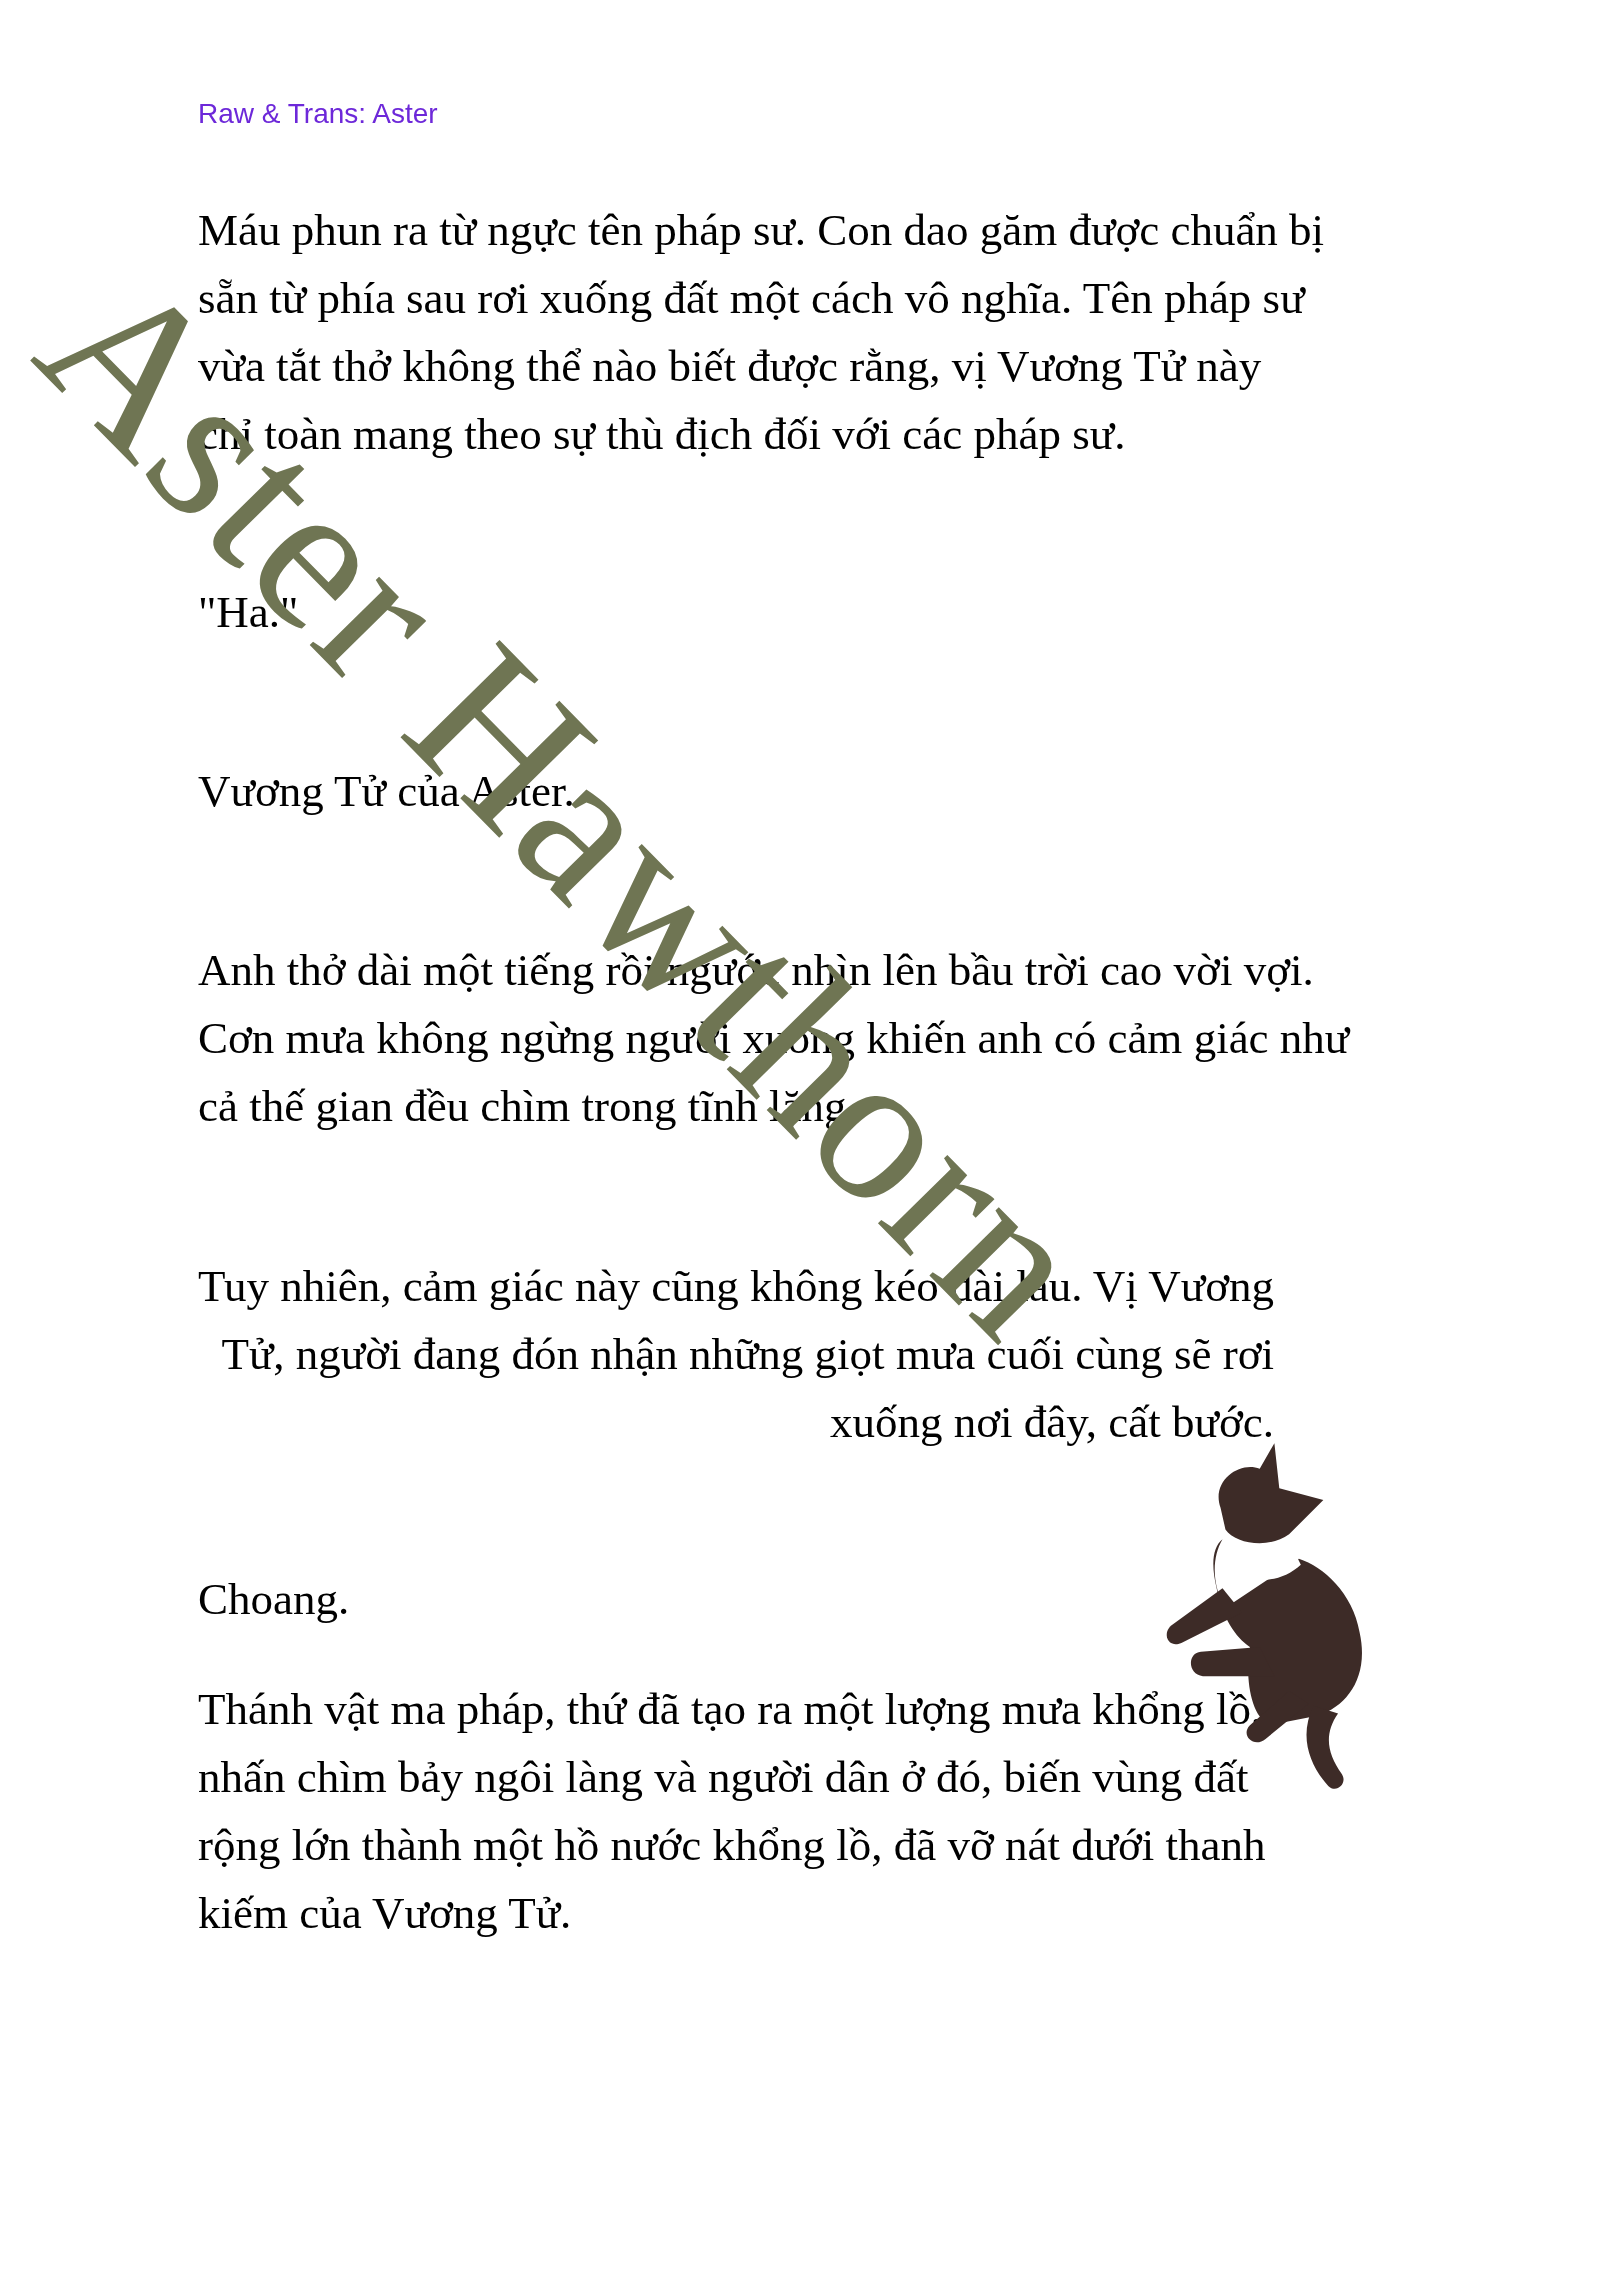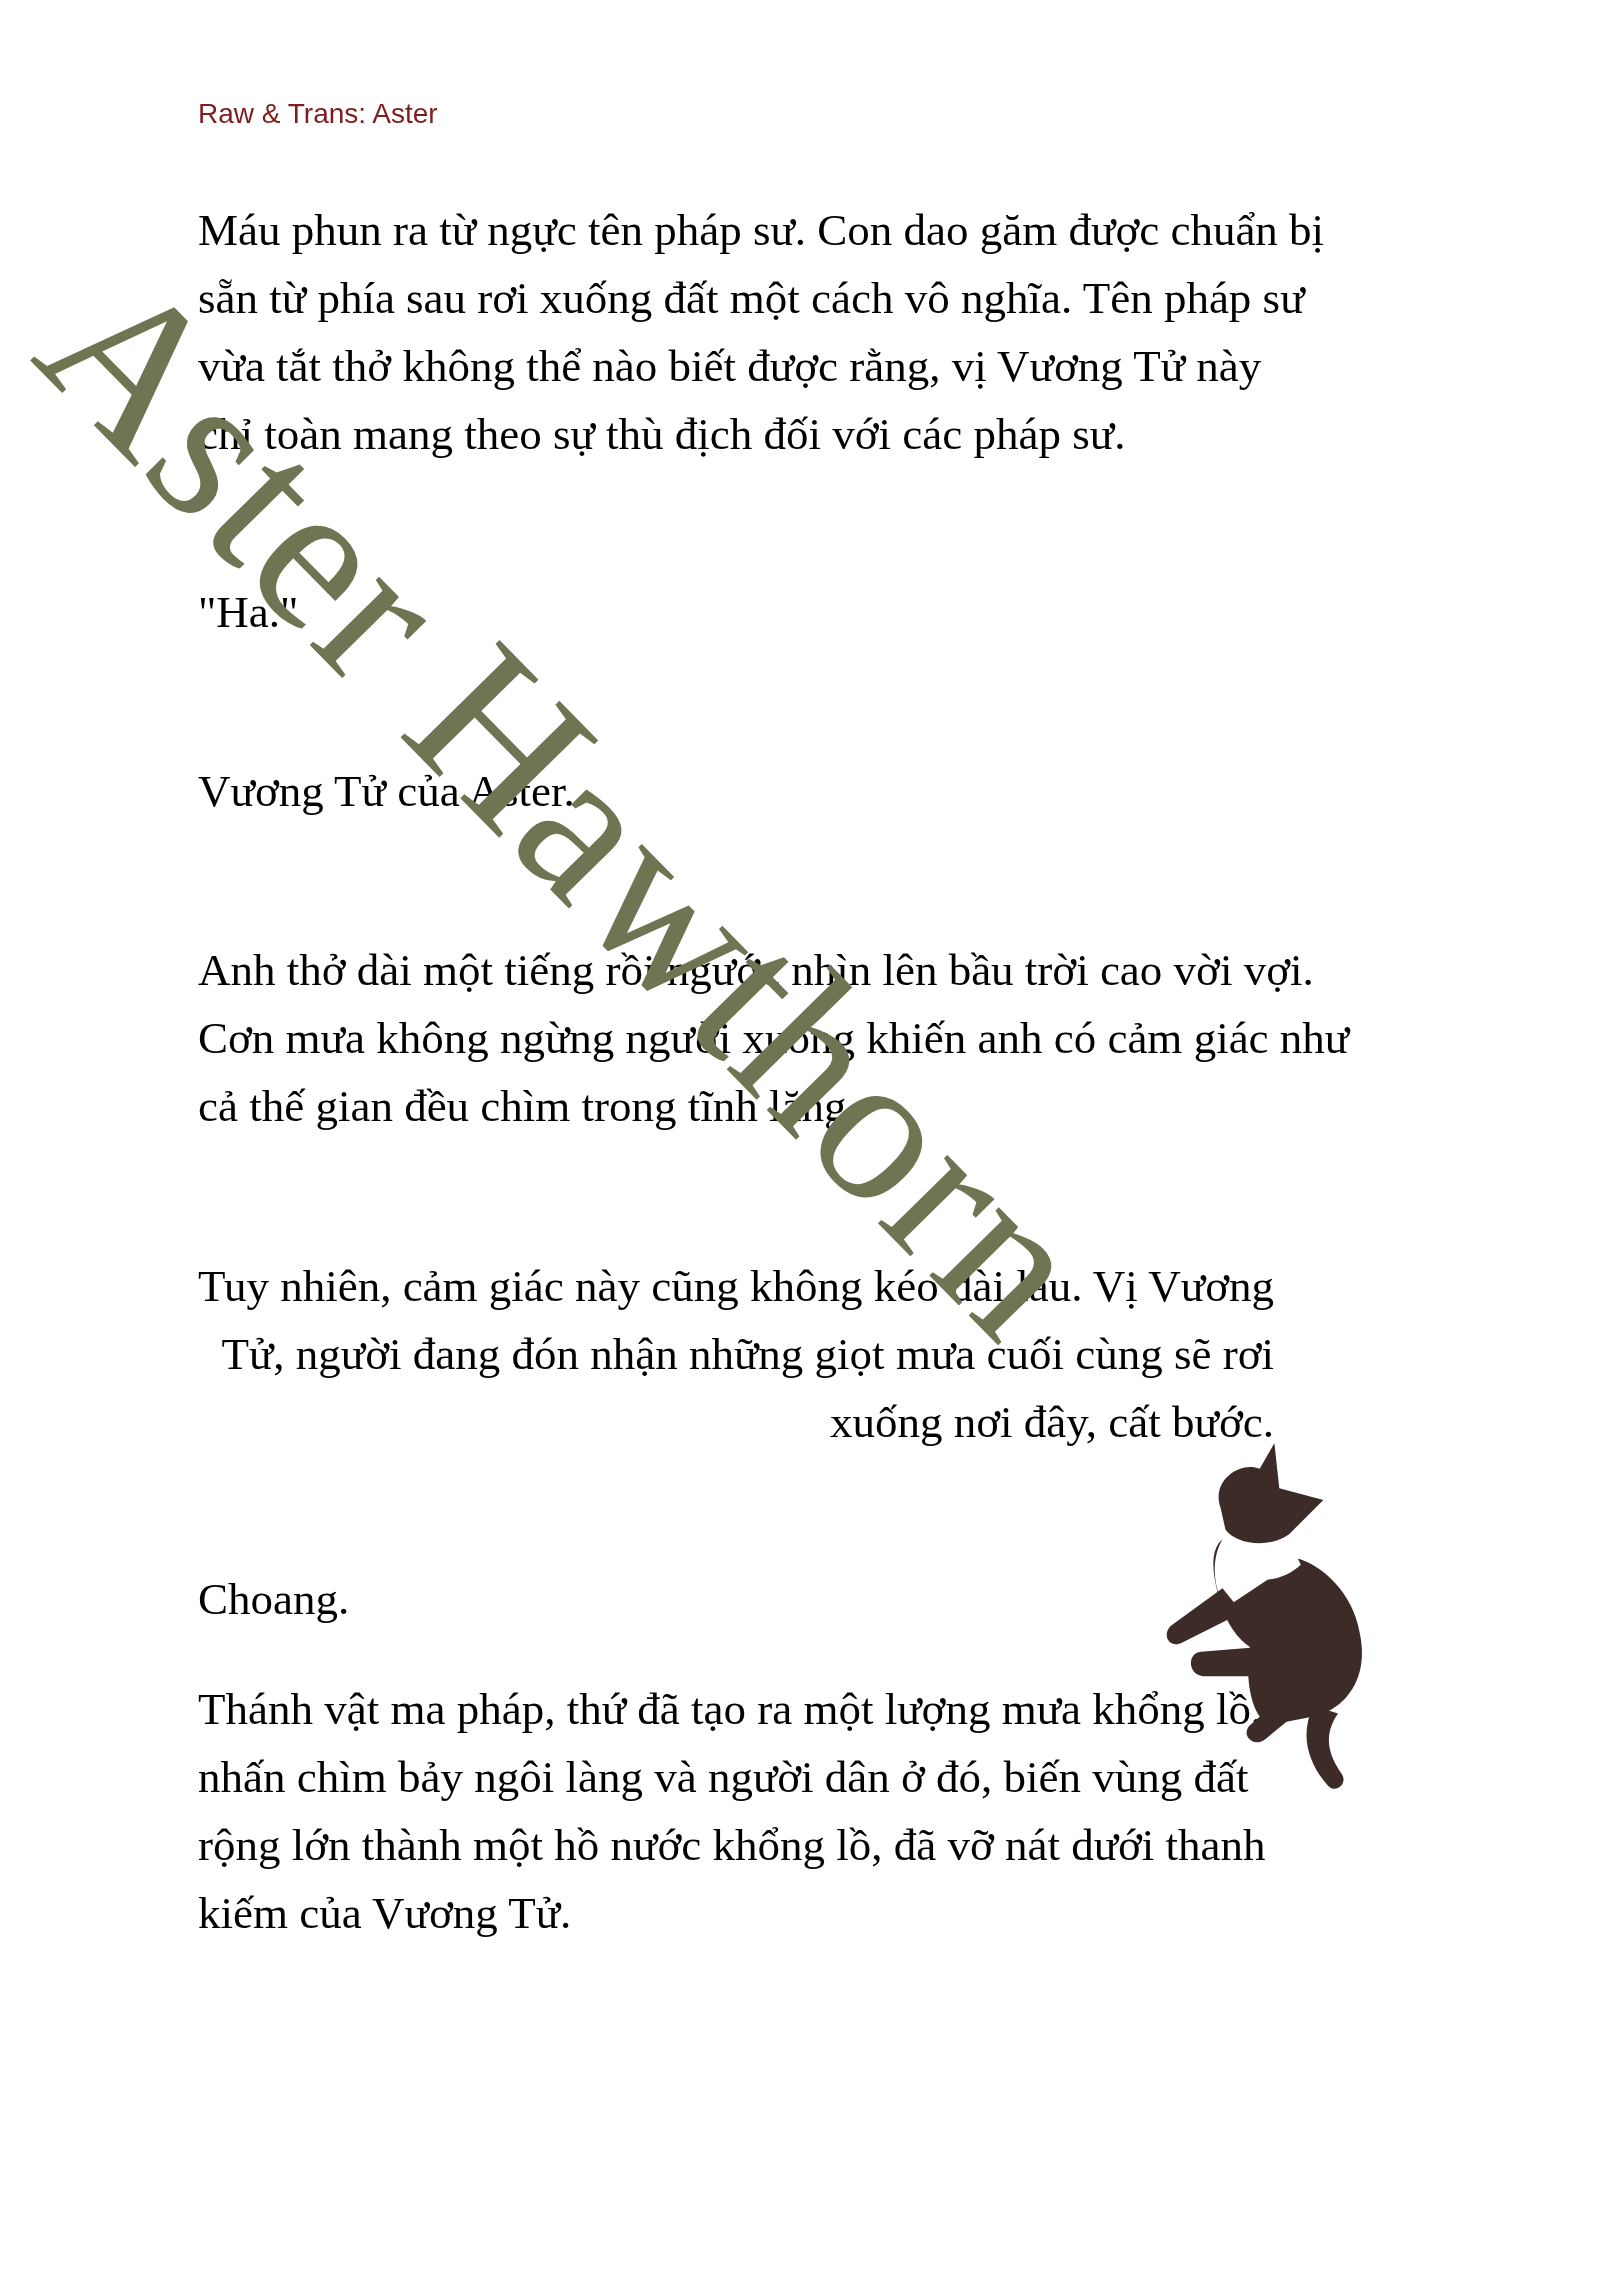--- a/index.html
+++ b/index.html
@@ -19,21 +19,21 @@
       width: 1621px;
       height: 2293px;
       background: #ffffff;
     }
     .header-credit {
       position: absolute;
       left: 198px;
       top: 98px;
       font-family: "Liberation Sans", sans-serif;
       font-size: 28px;
-      color: #7f1d1d;
+      color: #6d28d9;
       white-space: nowrap;
     }
     .body-text {
       position: absolute;
       left: 198px;
       top: 196px;
       width: 1274px;
       font-family: "Liberation Serif", serif;
       font-size: 45px;
       line-height: 68px;

